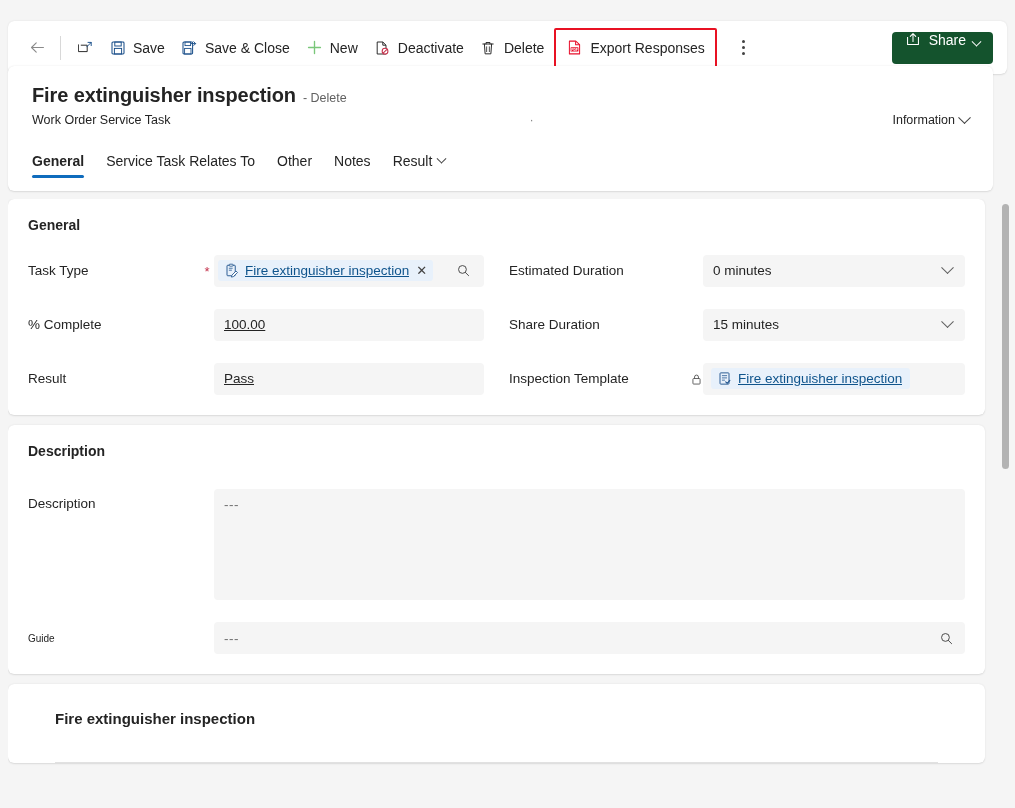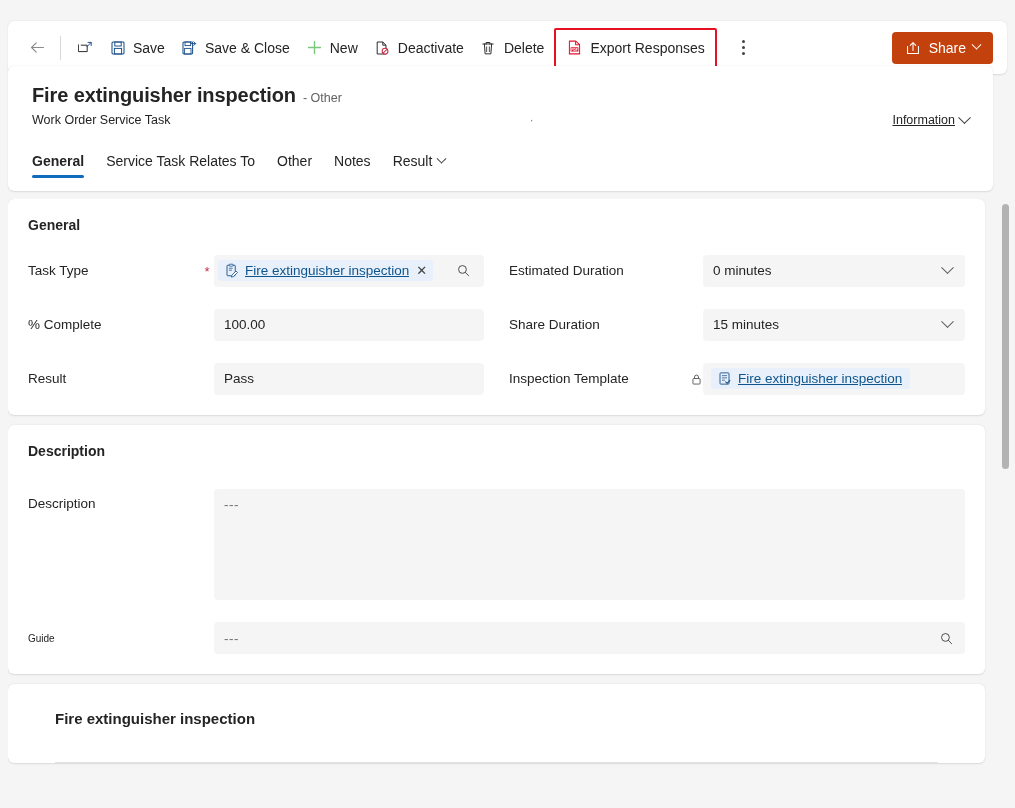--- a/index.html
+++ b/index.html
@@ -58,25 +58,25 @@
     width: 30px; height: 30px;
     display: flex; flex-direction: column;
     align-items: center; justify-content: center;
     gap: 3px;
     border-radius: 4px; cursor: pointer;
     margin-left: 10px;
   }
   .ellipsis-btn i { width: 3px; height: 3px; background: #424242; border-radius: 50%; display: block; }
 
   .share-btn {
-    display: flex; align-items: center; gap: 7px;
-    background: #c2410c;
+    display: flex; align-items: flex-end; gap: 7px;
+    background: #14532d;
     color: #ffffff;
     height: 32px;
-    padding: 0 13px;
+    padding: 16px 13px;
     border-radius: 4px;
     font-size: 14px;
     cursor: pointer;
     border: none;
     font-family: "Liberation Sans", sans-serif;
     margin-right: 4px;
   }
 
   
   .headercard {
@@ -86,21 +86,21 @@
     background: #ffffff;
     border-radius: 6px;
     box-shadow: 0 0.6px 1.8px rgba(0,0,0,0.10), 0 0.15px 0.45px rgba(0,0,0,0.07);
     padding: 18px 24px 0 24px;
   }
   .rec-title-row { display: flex; align-items: baseline; gap: 7px; }
   .rec-title { font-size: 20px; font-weight: 600; color: #242424; letter-spacing: -0.1px; }
   .rec-saved { font-size: 12.5px; color: #616161; }
   .rec-sub { display: flex; align-items: center; gap: 14px; margin-top: 6px; font-size: 12.5px; color: #242424; justify-content: space-between; }
   .rec-sub .dot-sep { color: #8a8a8a; }
-  .rec-sub .info { display:flex; align-items:center; gap:5px; cursor:pointer;text-decoration:underline; }
+  .rec-sub .info { display:flex; align-items:center; gap:5px; cursor:pointer; }
   .chev { display:inline-block; width:9px; height:9px; border-right:1.3px solid #424242; border-bottom:1.3px solid #424242; transform: rotate(45deg) translate(-2px,-2px); }
 
   .tabs { display: flex; align-items: flex-end; gap: 22px; margin-top: 15px; height: 36px; }
   .tab {
     position: relative;
     font-size: 14px;
     color: #242424;
     padding-bottom: 9px;
     cursor: pointer;
     display: flex; align-items: center; gap: 6px;
@@ -153,21 +153,21 @@
     height: 32px;
     display: flex;
     align-items: center;
     padding: 0 8px 0 10px;
     font-size: 13.5px;
     color: #242424;
     position: relative;
     cursor: text;
     border-bottom: 1px solid transparent;
   }
-  .fctl.plain { cursor: text; }
+  .fctl.plain { cursor: text; text-decoration: underline; }
   .fctl.dropdown { cursor: pointer; padding-right: 4px; text-align: right; }
   .fctl.lookup { cursor: pointer; padding-left: 4px; }
 
   .lookup-pill {
     display: inline-flex;
     align-items: center;
     gap: 6px;
     background: #e8f1fb;
     border-radius: 3px;
     padding: 3px 5px 3px 6px;
@@ -358,21 +358,21 @@
       </svg>
     </span>
     <span>Share</span>
     <span class="chev" style="border-color:#ffffff;width:7px;height:7px;"></span>
   </button>
 </div>
 
 <div class="headercard">
   <div class="rec-title-row">
     <span class="rec-title">Fire extinguisher inspection</span>
-    <span class="rec-saved">- Other</span>
+    <span class="rec-saved">- Delete</span>
   </div>
   <div class="rec-sub">
     <span>Work Order Service Task</span>
     <span class="dot-sep">·</span>
     <span class="info">
       <span>Information</span>
       <span class="chev"></span>
     </span>
   </div>
 

